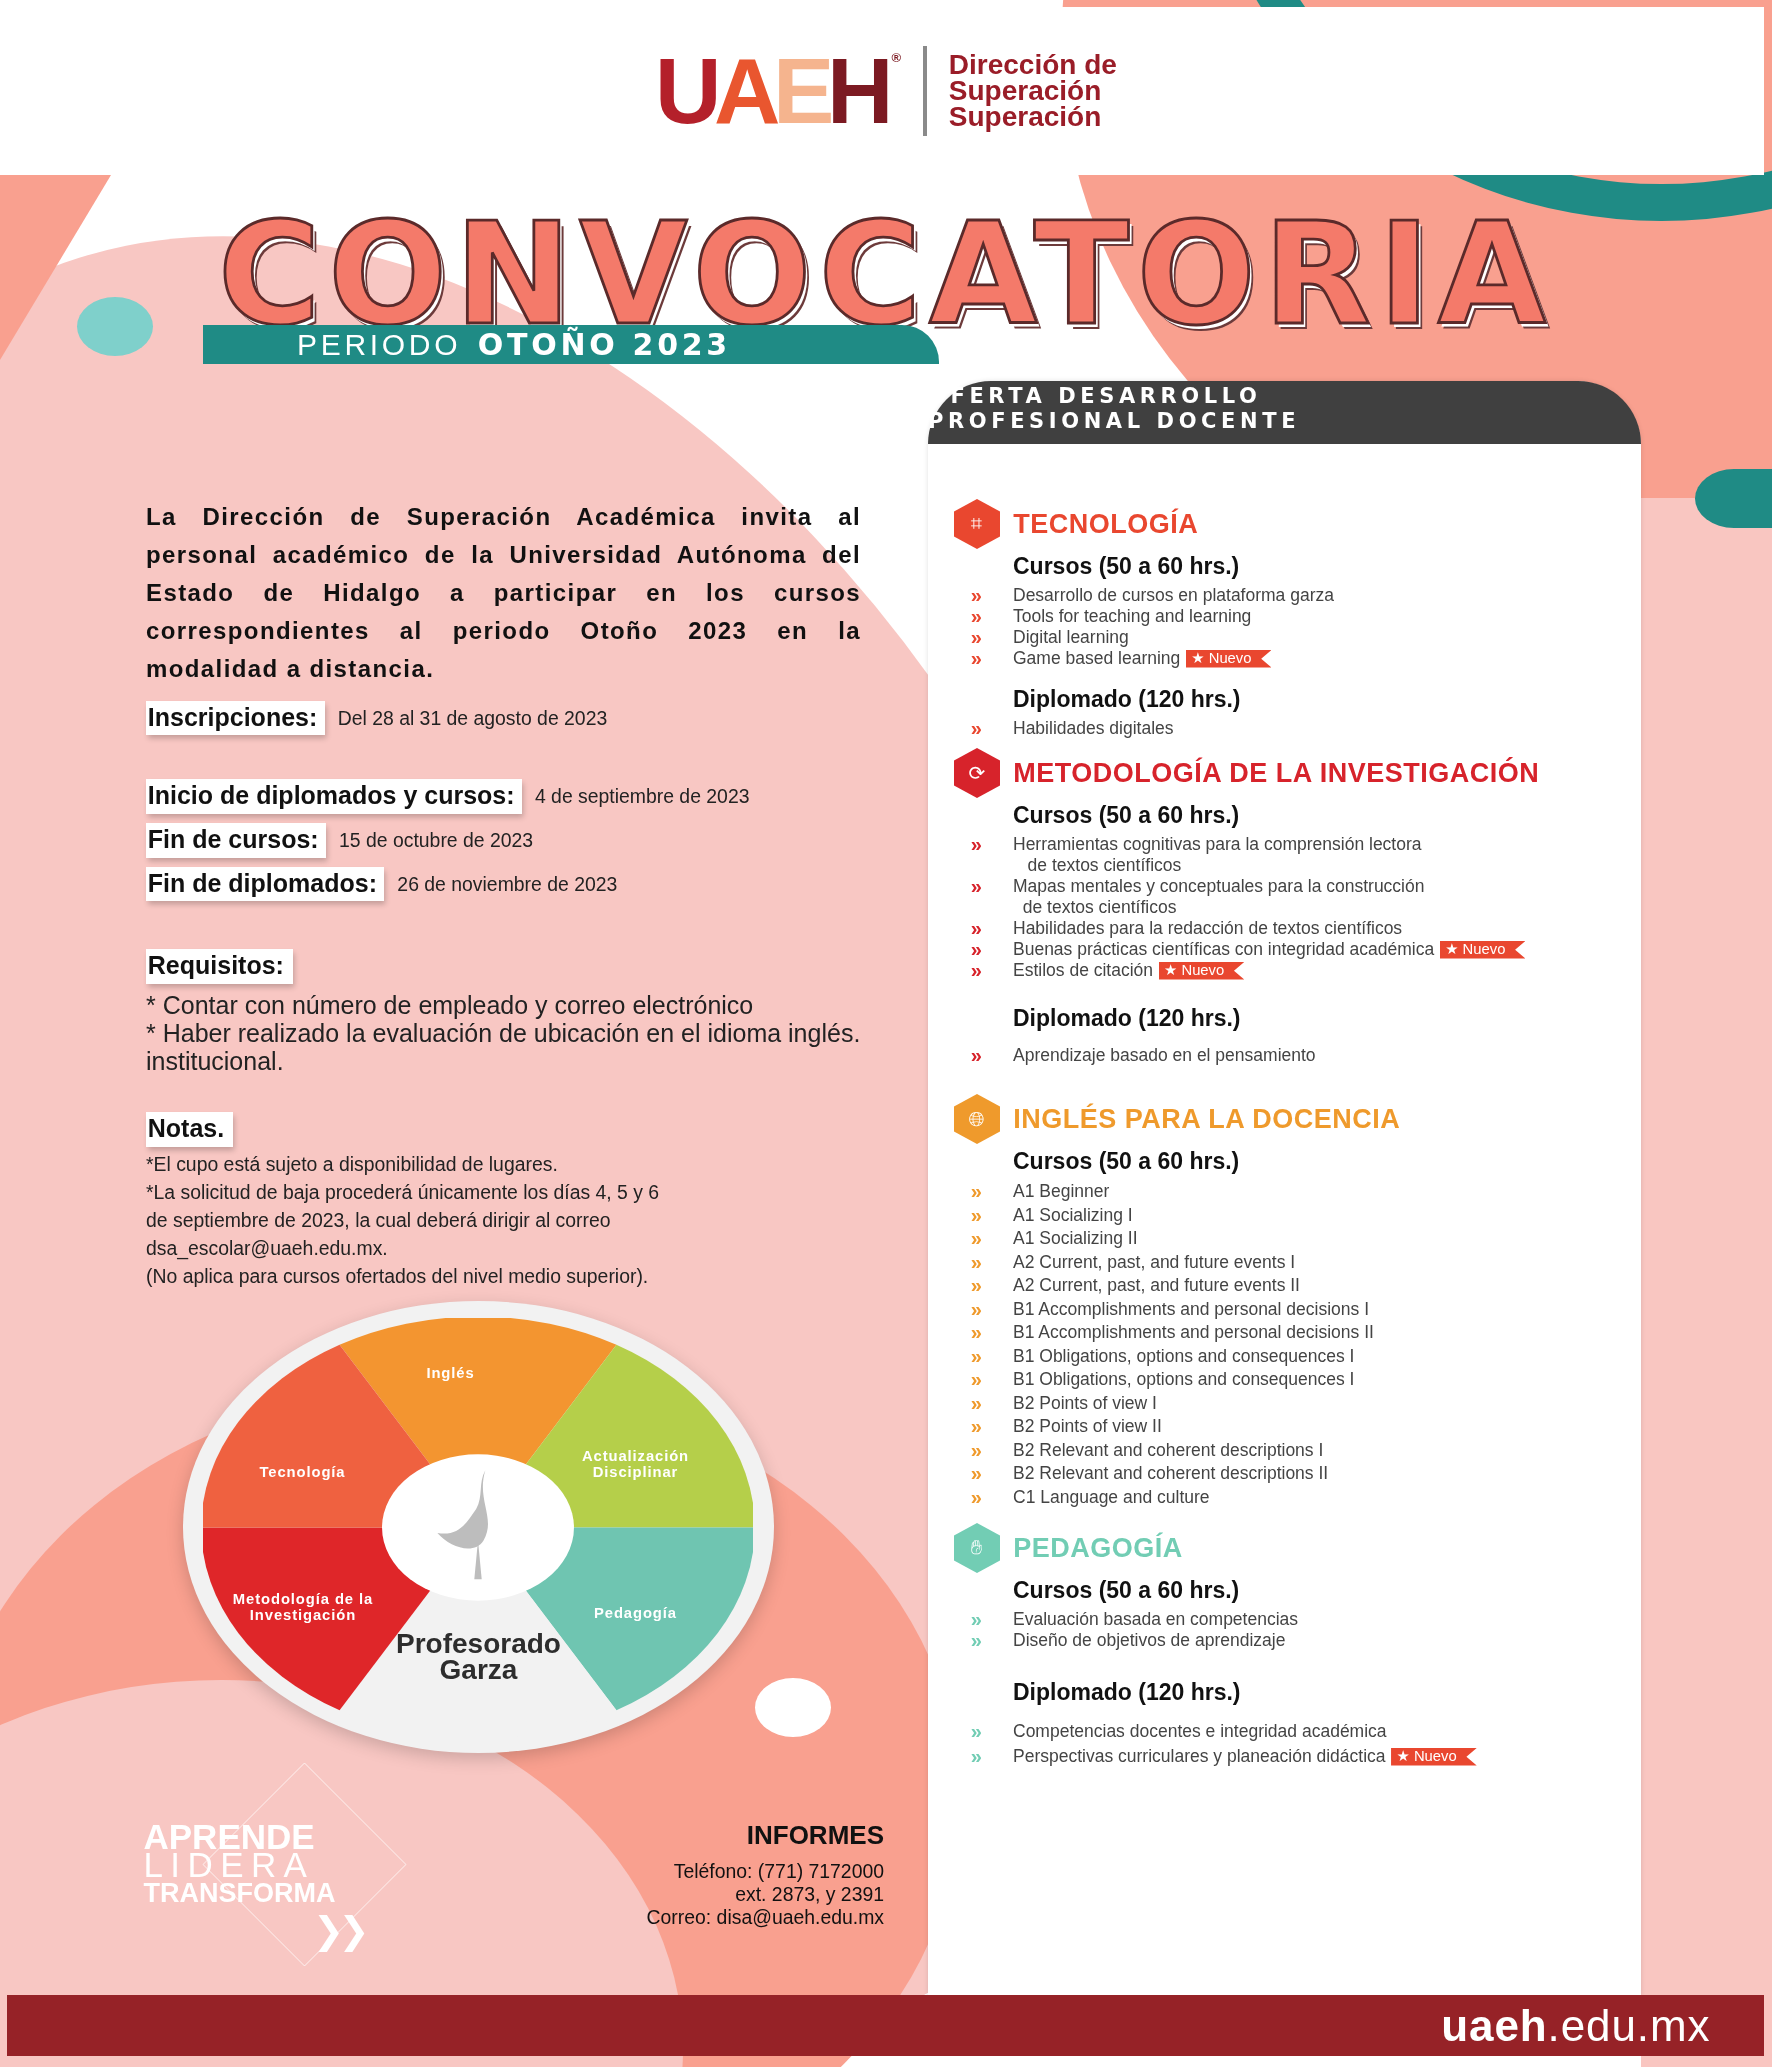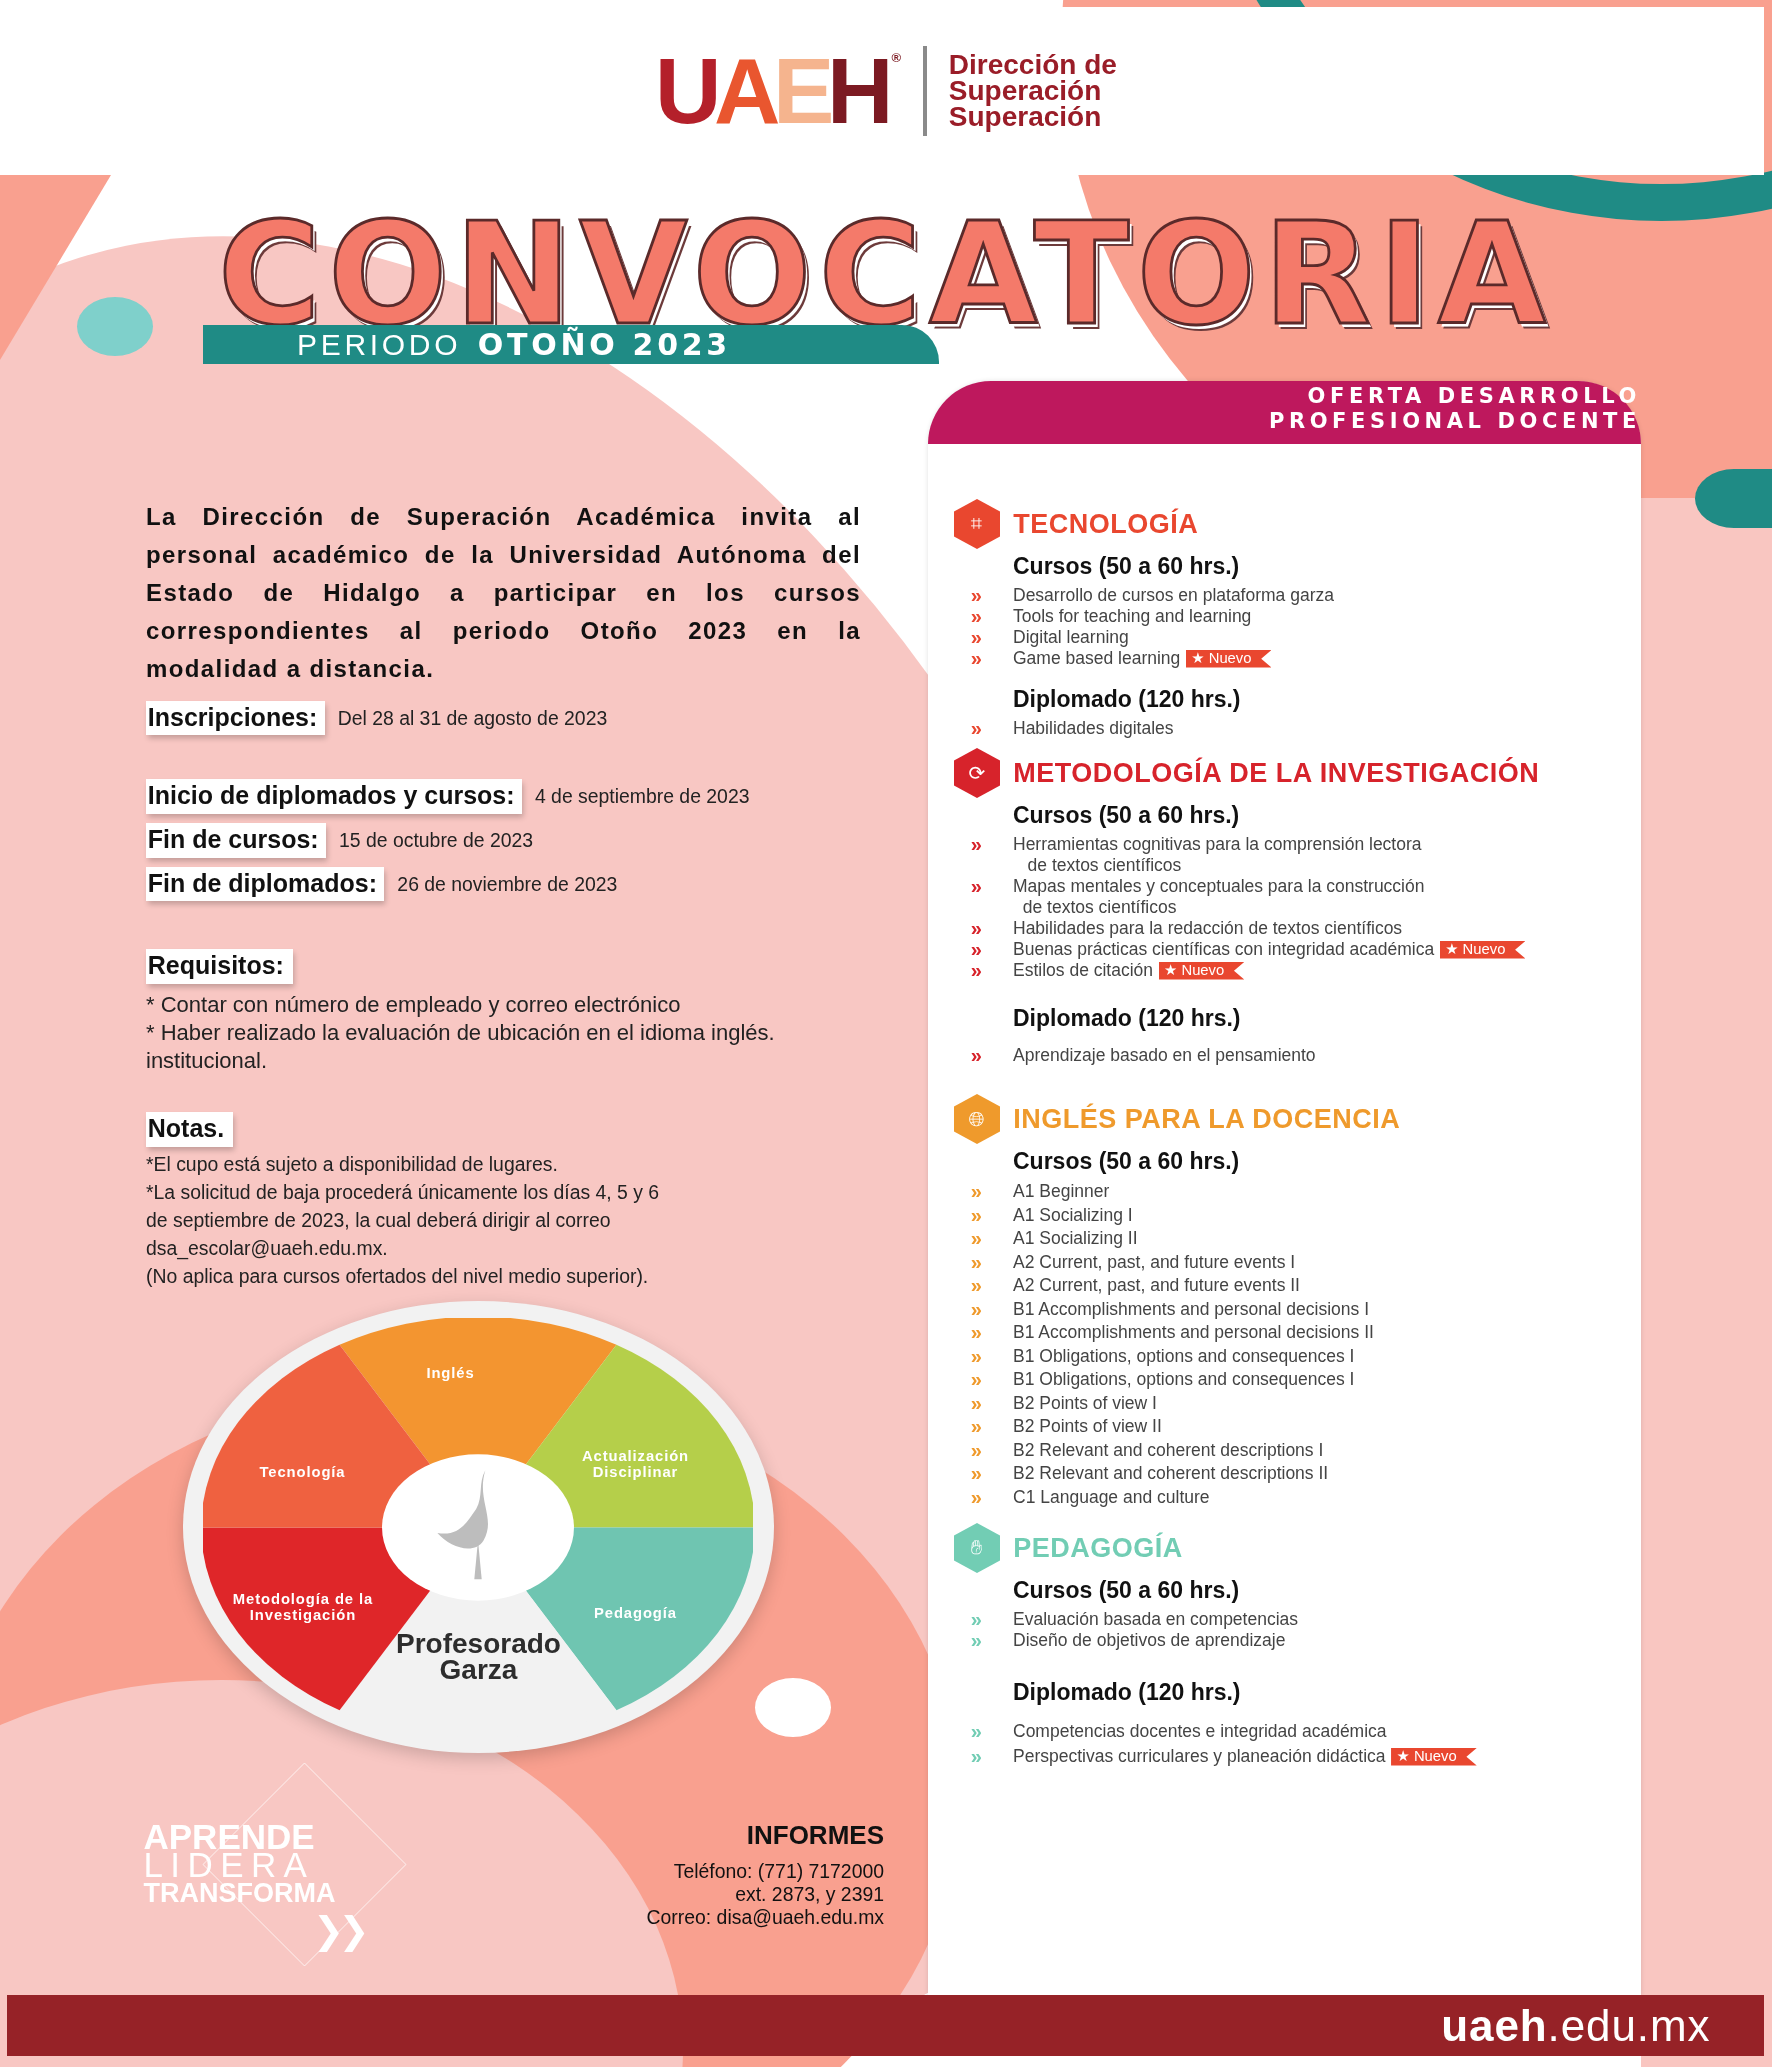--- a/index.html
+++ b/index.html
@@ -43,21 +43,21 @@
   
   .left { position: absolute; left: 146px; top: 498px; width: 715px; z-index: 4; }
   .intro { font-weight: 700; font-size: 24px; line-height: 38px; text-align: justify; letter-spacing: 1.4px; color: #111; }
   .kv { display: flex; align-items: center; margin-top: 9.2px; }
   .kv-label { background: #ffffff; box-shadow: 1.8px 3.7px 5.5px rgba(0,0,0,0.22); font-weight: 700; font-size: 25px; padding: 1.8px 7.4px 3.7px 1.8px; color: #111; }
   .kv-value { font-size: 19.4px; margin-left: 13px; color: #222; }
   .group { margin-top: 13px; }
   .kv-group2 { margin-top: 44px; }
   .section-label { display: inline-block; background: #ffffff; box-shadow: 1.8px 3.7px 5.5px rgba(0,0,0,0.22); font-weight: 700; font-size: 25px; padding: 1.8px 9.2px 3.7px 1.8px; color: #111; }
   .req { margin-top: 48px; }
-  .req-lines { margin-top: 7.4px; font-size: 22px; line-height: 28px; color: #222; }
+  .req-lines { margin-top: 7.4px; font-size: 25px; line-height: 28px; color: #222; }
   .notas { margin-top: 37px; }
   .notas-lines { margin-top: 3.7px; font-size: 19.4px; line-height: 28px; color: #222; }
 
   
   .wheel-wrap { position: absolute; left: 183px; top: 1301px; width: 591px; height: 452px; z-index: 4; }
   .wheel-rim { position: absolute; left: 0; top: 0; width: 591px; height: 452px; border-radius: 50%; background: #f2f2f2; box-shadow: 0 5.5px 16.6px rgba(0,0,0,0.18); }
   .wheel-svg { position: absolute; left: 20px; top: 16.6px; }
   .wheel-label { position: absolute; color: #ffffff; font-weight: 700; font-size: 14.8px; text-align: center; line-height: 15.7px; letter-spacing: 0.9px; }
   .wheel-center-text { position: absolute; left: 194px; top: 330px; width: 203px; text-align: center; font-weight: 700; font-size: 28px; line-height: 26px; color: #2d2d2d; }
 
@@ -69,21 +69,21 @@
   .slogan { position: absolute; left: 138px; top: 1772px; width: 277px; height: 194px; z-index: 4; }
   .slogan-diamond { position: absolute; left: 74px; top: 0; width: 185px; height: 185px; border: 1.8px solid rgba(255,255,255,0.9); transform: rotate(45deg) scale(0.78); }
   .slogan-text { position: absolute; left: 5.5px; top: 51px; color: #ffffff; font-size: 35px; line-height: 28px; }
   .slogan-text .s1 { font-weight: 700; }
   .slogan-text .s2 { font-weight: 400; letter-spacing: 7.4px; }
   .slogan-text .s3 { font-weight: 700; font-size: 27px; }
   .slogan-arrow { position: absolute; left: 175px; top: 137px; color: #fff; font-weight: 700; font-size: 37px; letter-spacing: -5.5px; }
 
   
   .panel { position: absolute; left: 928px; top: 381px; width: 713px; height: 1615px; background: #ffffff; border-radius: 65px 65px 0 0; box-shadow: 0 0 5.5px rgba(0,0,0,0.12); z-index: 4; }
-  .panel-head { height: 63px; background: #be185d; border-radius: 65px 65px 0 0; color: #ffffff; text-align: right; font-family: "DejaVu Sans", sans-serif; font-weight: 700; font-size: 21px; letter-spacing: 4.6px; line-height: 25px; padding-top: 2.8px; }
+  .panel-head { height: 63px; background: #404040; border-radius: 65px 65px 0 0; color: #ffffff; text-align: left; font-family: "DejaVu Sans", sans-serif; font-weight: 700; font-size: 21px; letter-spacing: 4.6px; line-height: 25px; padding-top: 2.8px; }
   .cat { position: absolute; left: 28px; width: 683px; }
   .cat-head { display: flex; align-items: center; gap: 11px; margin-left: -3.7px; }
   .hex { width: 50px; height: 46px; clip-path: polygon(25% 0, 75% 0, 100% 50%, 75% 100%, 25% 100%, 0 50%); display: flex; align-items: center; justify-content: center; color: #ffffff; font-size: 20px; transform: rotate(90deg); }
   .hex span { transform: rotate(-90deg); }
   .cat-title { font-weight: 700; font-size: 27px; letter-spacing: 0.5px; }
   .sub { margin-left: 57px; font-weight: 700; font-size: 23px; color: #111; margin-top: 5.5px; margin-bottom: 5.5px; }
   .items { list-style: none; }
   .item { position: relative; padding-left: 57px; font-size: 17.5px; line-height: 21px; color: #444; }
   .item .chev { position: absolute; left: 14.8px; top: 0; font-weight: 700; font-size: 20px; }
   .badge { display: inline-block; margin-left: 5.5px; color: #fff; background: #e9472f; font-size: 14.8px; line-height: 17.5px; padding: 0 20px 0 5.5px; clip-path: polygon(0 0, 100% 0, 88% 50%, 100% 100%, 0 100%); vertical-align: 0.9px; }

